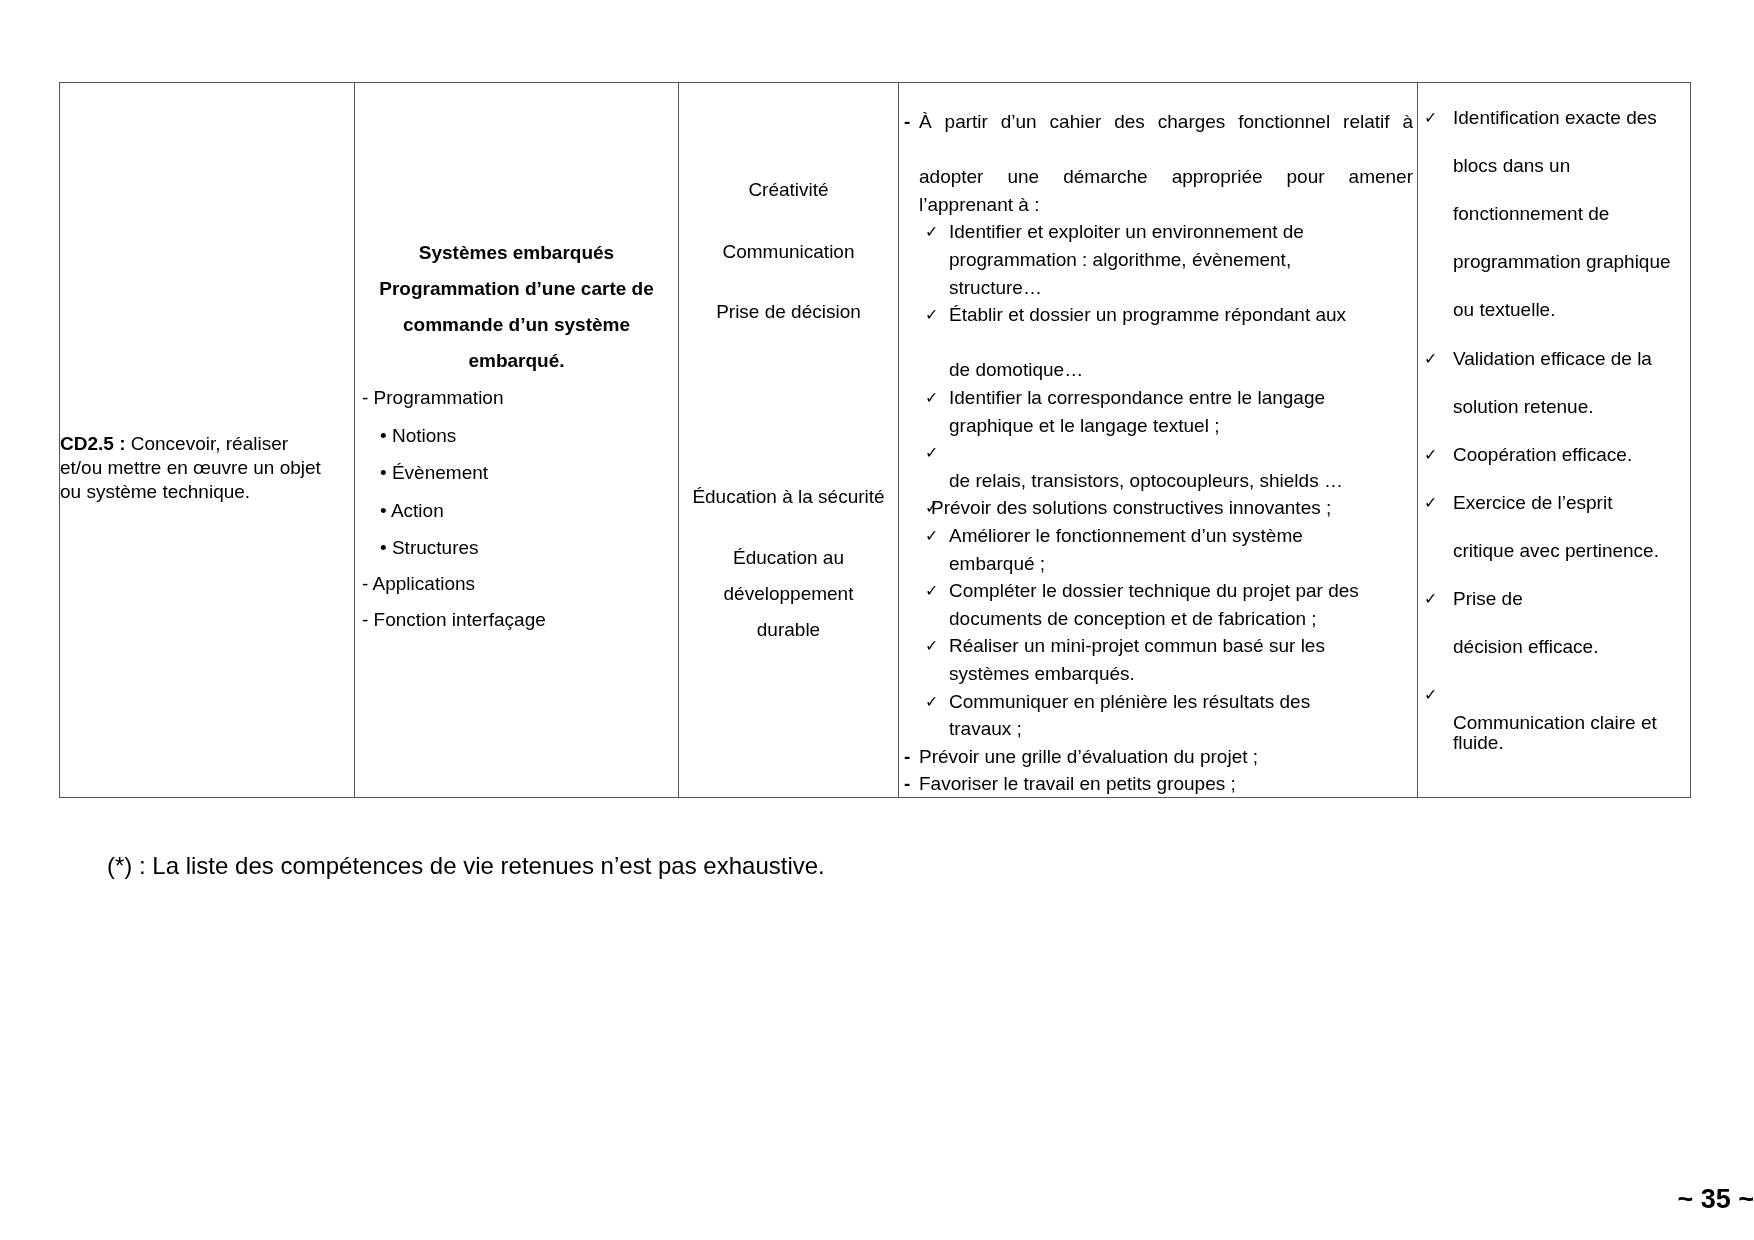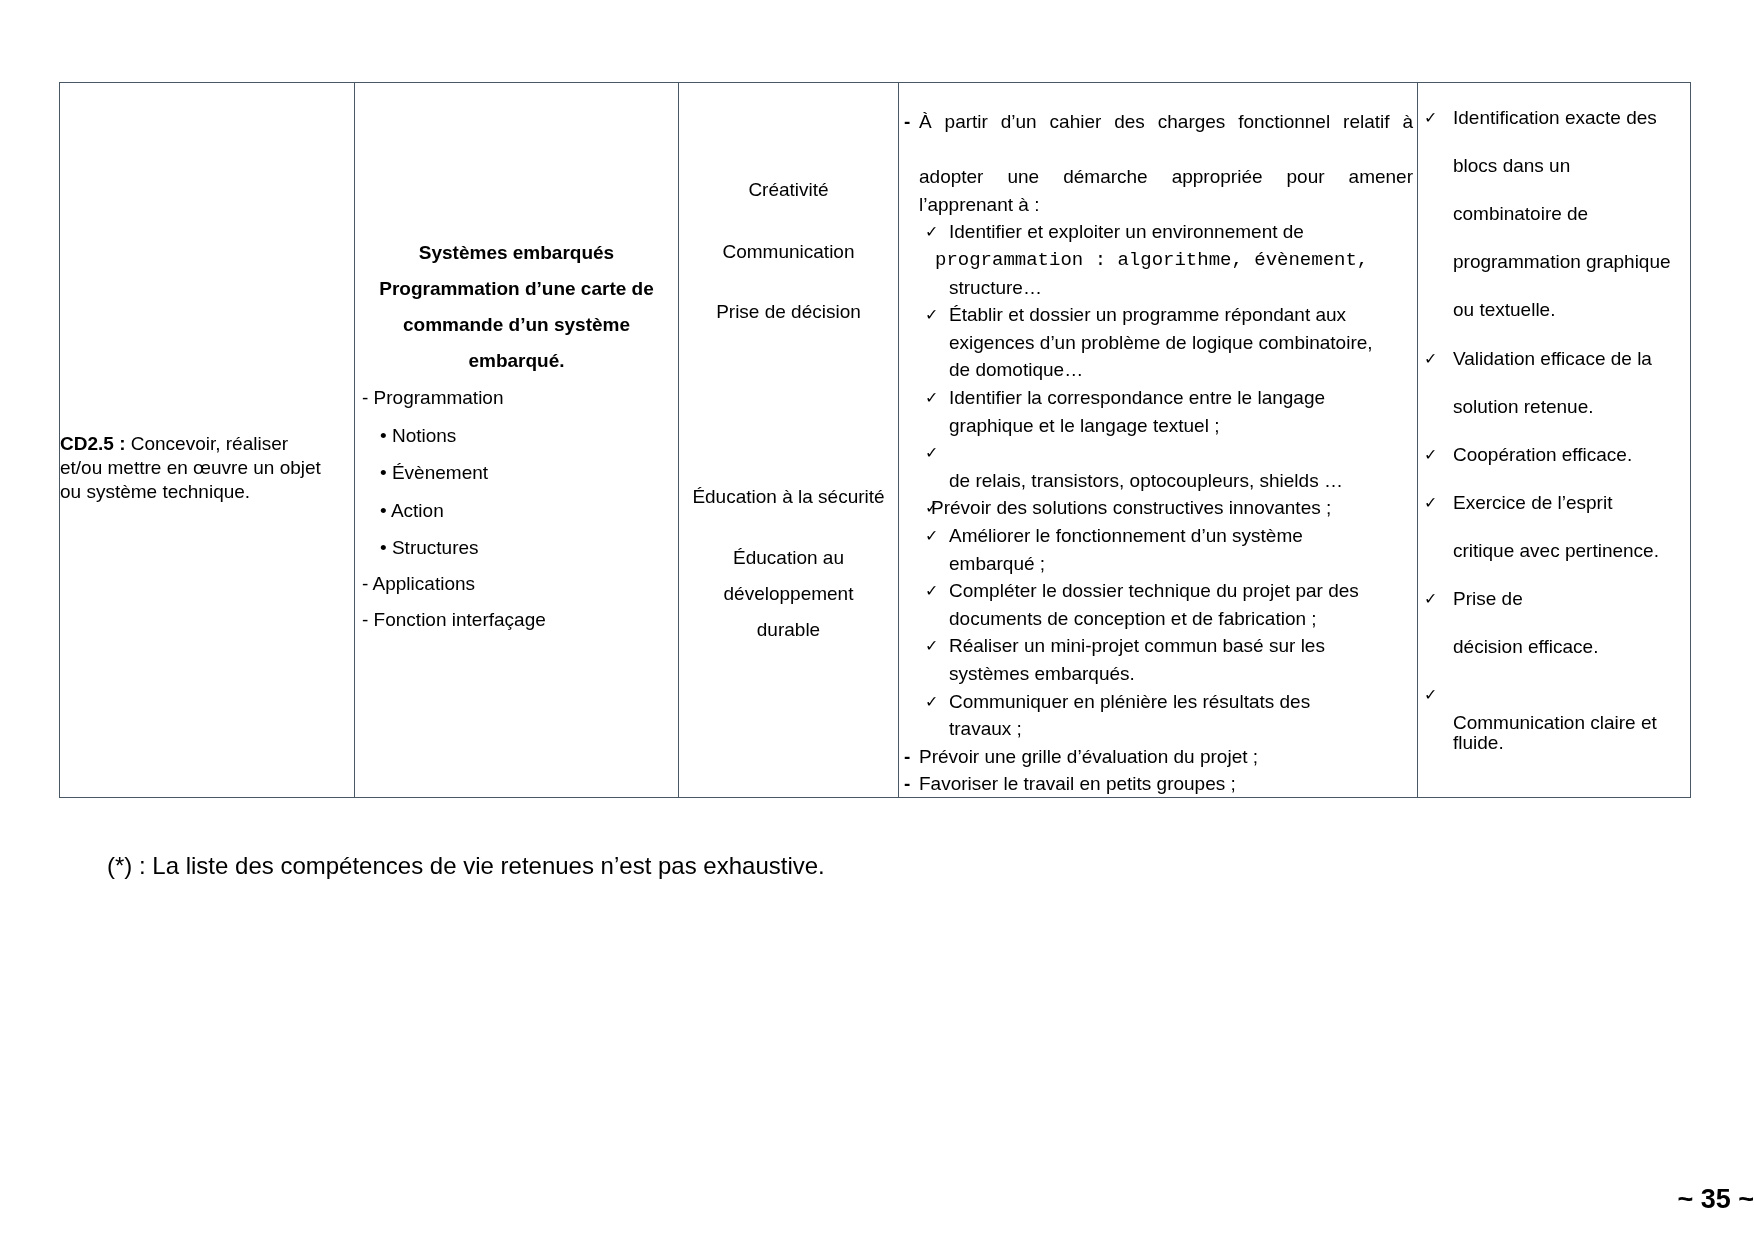--- a/index.html
+++ b/index.html
@@ -58,25 +58,24 @@
     <div class="t center" style="left:0;width:219px;top:536px">durable</div>
   </div>
 
   <div class="cell" style="left:839px;width:518px" id="pedagogy">
       <div class="t " style="left: 5px; top: 28px; font-weight: bold;">-</div>
       <div class="t just" style="left: 20px; top: 28px; width: 494px;">À partir d’un cahier des charges fonctionnel relatif à</div>
       <div class="t just" style="left: 20px; top: 83.2px; width: 494px;">adopter une démarche appropriée pour amener</div>
       <div class="t " style="left: 20px; top: 110.8px;">l’apprenant à :</div>
       <div class="chk" style="left: 26px; top: 138.4px;">✓</div>
       <div class="t " style="left: 50px; top: 138.4px;">Identifier et exploiter un environnement de</div>
-      <div class="t " style="left: 36px; top: 166px; font-family: Liberation Mono, monospace;">programmation : algorithme, évènement,</div>
+      <div class="t " style="left: 50px; top: 166px;">programmation : algorithme, évènement,</div>
       <div class="t " style="left: 50px; top: 193.6px;">structure…</div>
       <div class="chk" style="left: 26px; top: 221.2px;">✓</div>
       <div class="t " style="left: 50px; top: 221.2px;">Établir et dossier un programme répondant aux</div>
-      <div class="t " style="left: 50px; top: 248.8px;">exigences d’un problème de logique combinatoire,</div>
       <div class="t " style="left: 50px; top: 276.4px;">de domotique…</div>
       <div class="chk" style="left: 26px; top: 304px;">✓</div>
       <div class="t " style="left: 50px; top: 304px;">Identifier la correspondance entre le langage</div>
       <div class="t " style="left: 50px; top: 331.6px;">graphique et le langage textuel ;</div>
       <div class="chk" style="left: 26px; top: 359.2px;">✓</div>
       <div class="t " style="left: 50px; top: 386.8px;">de relais, transistors, optocoupleurs, shields …</div>
       <div class="chk" style="left: 26px; top: 414.4px;">✓</div>
       <div class="t " style="left: 32px; top: 414.4px;">Prévoir des solutions constructives innovantes ;</div>
       <div class="chk" style="left: 26px; top: 442px;">✓</div>
       <div class="t " style="left: 50px; top: 442px;">Améliorer le fonctionnement d’un système</div>
@@ -93,21 +92,21 @@
       <div class="t " style="left: 5px; top: 662.8px; font-weight: bold;">-</div>
       <div class="t " style="left: 20px; top: 662.8px;">Prévoir une grille d’évaluation du projet ;</div>
       <div class="t " style="left: 5px; top: 690.4px; font-weight: bold;">-</div>
       <div class="t " style="left: 20px; top: 690.4px;">Favoriser le travail en petits groupes ;</div>
     </div>
 
   <div class="cell" style="left:1358px;width:274px" id="evaluation">
       <div class="chk" style="left: 6px; top: 24px;">✓</div>
       <div class="t" style="left: 35px; top: 24px;">Identification exacte des</div>
       <div class="t" style="left: 35px; top: 72.1px;">blocs dans un</div>
-      <div class="t" style="left: 35px; top: 120.2px;">combinatoire de</div>
+      <div class="t" style="left: 35px; top: 120.2px;">fonctionnement de</div>
       <div class="t" style="left: 35px; top: 168.3px;">programmation graphique</div>
       <div class="t" style="left: 35px; top: 216.4px;">ou textuelle.</div>
       <div class="chk" style="left: 6px; top: 264.5px;">✓</div>
       <div class="t" style="left: 35px; top: 264.5px;">Validation efficace de la</div>
       <div class="t" style="left: 35px; top: 312.6px;">solution retenue.</div>
       <div class="chk" style="left: 6px; top: 360.7px;">✓</div>
       <div class="t" style="left: 35px; top: 360.7px;">Coopération efficace.</div>
       <div class="chk" style="left: 6px; top: 408.8px;">✓</div>
       <div class="t" style="left: 35px; top: 408.8px;">Exercice de l’esprit</div>
       <div class="t" style="left: 35px; top: 456.9px;">critique avec pertinence.</div>

